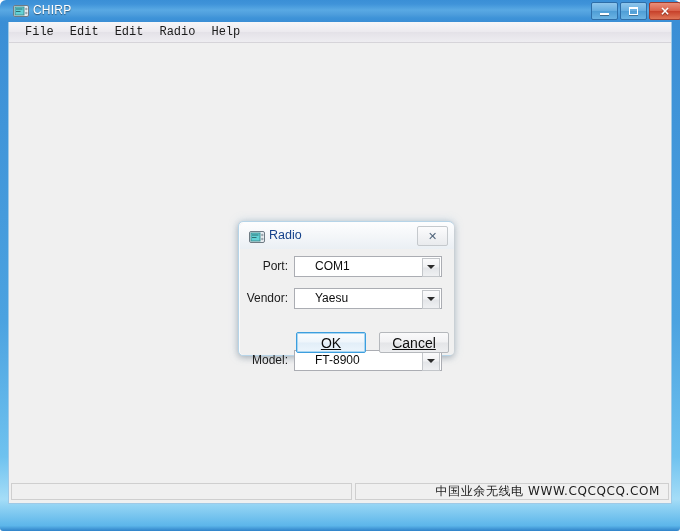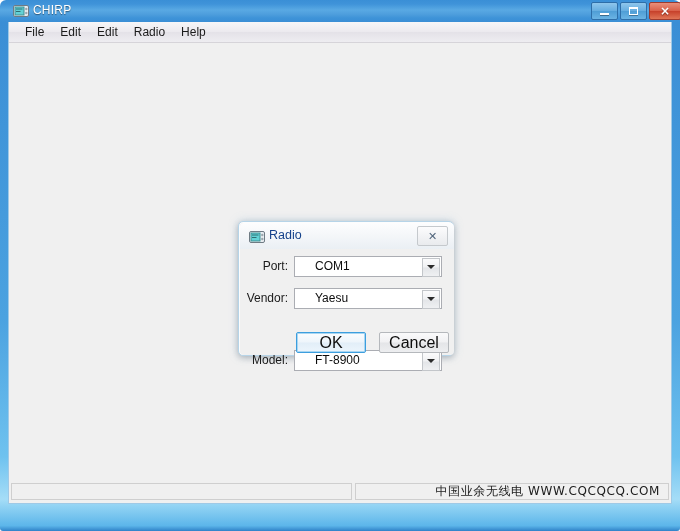--- a/index.html
+++ b/index.html
@@ -121,20 +121,21 @@
     position: absolute;
     left: 0; top: 0;
     width: 100%;
     height: 21px;
     background: linear-gradient(to bottom, #f6f6f8 0%, #eceaef 48%, #e4e2e8 52%, #eeedf1 100%);
     border-bottom: 1px solid #d6d4d9;
     box-sizing: border-box;
     display: flex;
     align-items: center;
     padding-left: 8px;
+    font-family: Liberation Mono, monospace;
   }
   .menu-item {
     padding: 2px 8px;
     font-size: 12px;
     color: #1b1b1b;
     cursor: default;
     white-space: nowrap;
   }
 
   
@@ -307,28 +308,29 @@
     width: 214px;
     display: flex;
     gap: 13px;
     padding-left: 56px;
     box-sizing: border-box;
   }
   .dlg-btn {
     width: 70px;
     height: 21px;
     box-sizing: border-box;
-    font-size: 16px;
+    font-size: 14px;
     color: #0d0d0d;
     display: flex;
     align-items: center;
     justify-content: center;
     border: 1px solid #b5b8bc;
     border-radius: 2px;
     background: linear-gradient(to bottom, #fafafb 0%, #f1f1f3 48%, #e4e5e8 52%, #edeef0 100%);
+    text-decoration: underline;
   }
   #btn-ok {
     border: 1px solid #3c9ede;
     box-shadow: 0 0 0 1px #a8d6f2 inset;
     background: linear-gradient(to bottom, #fafcfe 0%, #eef5fb 48%, #e2eef8 52%, #ecf5fc 100%);
   }
 </style>
 </head>
 <body>
 

